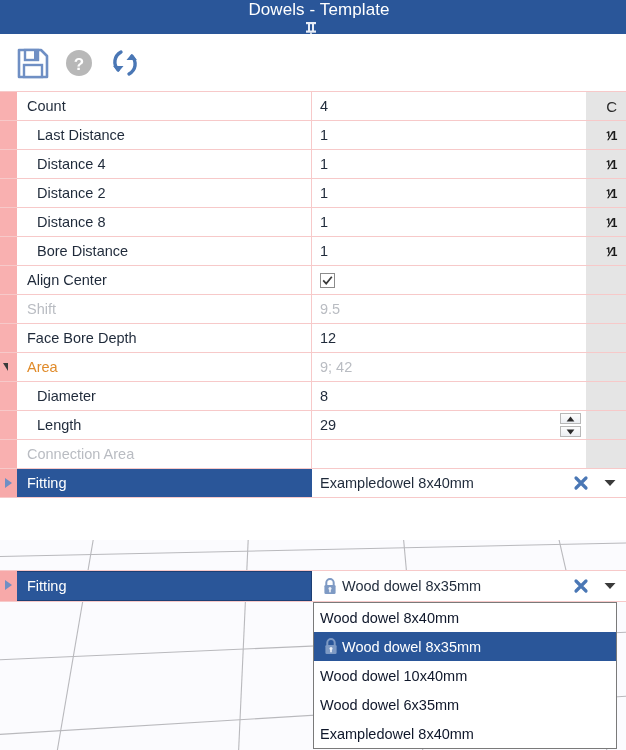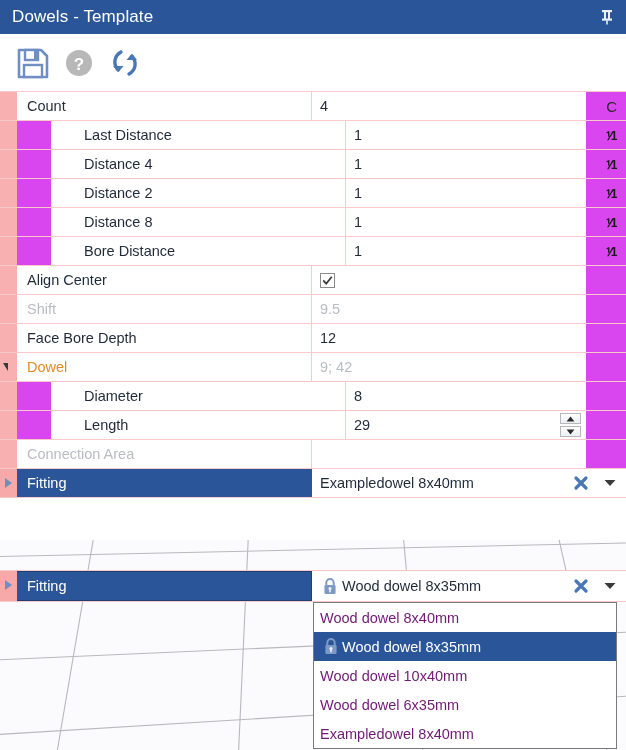--- a/index.html
+++ b/index.html
@@ -32,20 +32,21 @@
   }
 
   
   #titlebar {
     position: absolute;
     left: 0; top: 0;
     width: 626px; height: 34px;
     background: #2a5699;
     display: flex;
     align-items: center;
+    flex-direction: column;
   }
   #titlebar .title {
     color: #ffffff;
     font-size: 17px;
     margin-left: 12px;
     letter-spacing: .1px;
     white-space: nowrap;
   }
   #titlebar .spacer { flex: 1; }
   #titlebar .pin {
@@ -76,21 +77,21 @@
     left: 0; top: 91px;
     width: 626px;
     background: #ffffff;
   }
   .row {
     position: relative;
     height: 28px;
     display: flex;
     align-items: stretch;
     border-bottom: 1px solid #f7c9c9;
-    background: #d946ef;
+    background: #e5e5e5;
     justify-content: space-between;
   }
   .row.first { border-top: 1px solid #f7c9c9; }
 
   .gutter {
     width: 17px;
     min-width: 17px;
     background: #f9b0b0;
     position: relative;
   }
@@ -119,21 +120,21 @@
     box-sizing: border-box;
     display: flex;
     align-items: center;
     padding-left: 10px;
     border-right: 1px solid #f7c9c9;
     background: #ffffff;
     font-size: 14.5px;
     color: #1f2a3a;
     white-space: nowrap;
   }
-  .namecell.indent { padding-left: 33px; margin-left: 34px; }
+  .namecell.indent { padding-left: 20px; }
   .namecell.group { color: #e08b2a; }
   .namecell.disabled { color: #b9bcc2; }
   .row.selected .namecell {
     background: #2a5699;
     color: #ffffff;
     border-right: 1px solid #2a5699;
   }
 
   .valcell {
     flex: 1;
@@ -247,21 +248,21 @@
     border: 1px solid #7a7a7a;
     box-sizing: border-box;
     z-index: 20;
   }
   #dropdown .item {
     height: 29px;
     display: flex;
     align-items: center;
     padding-left: 6px;
     font-size: 14.5px;
-    color: #701a75;
+    color: #0f172a;
     box-sizing: border-box;
     white-space: nowrap;
   }
   #dropdown .item.sel {
     background: #2a5699;
     color: #ffffff;
   }
   #dropdown .item .lockslot {
     width: 22px; min-width: 22px;
     display: flex; align-items: center; justify-content: center;
@@ -418,21 +419,21 @@
       <div class="namecell">Face Bore Depth</div>
       <div class="valcell">
         <span>12</span>
       </div>
       <div class="unitcell"></div>
     </div>
     <div class="row">
       <div class="gutter">
         <span class="tri expanded"></span>
       </div>
-      <div class="namecell group">Dowel</div>
+      <div class="namecell group">Area</div>
       <div class="valcell disabled">
         <span>9; 42</span>
       </div>
       <div class="unitcell"></div>
     </div>
     <div class="row">
       <div class="gutter"></div>
       <div class="namecell indent">Diameter</div>
       <div class="valcell">
         <span>8</span>

